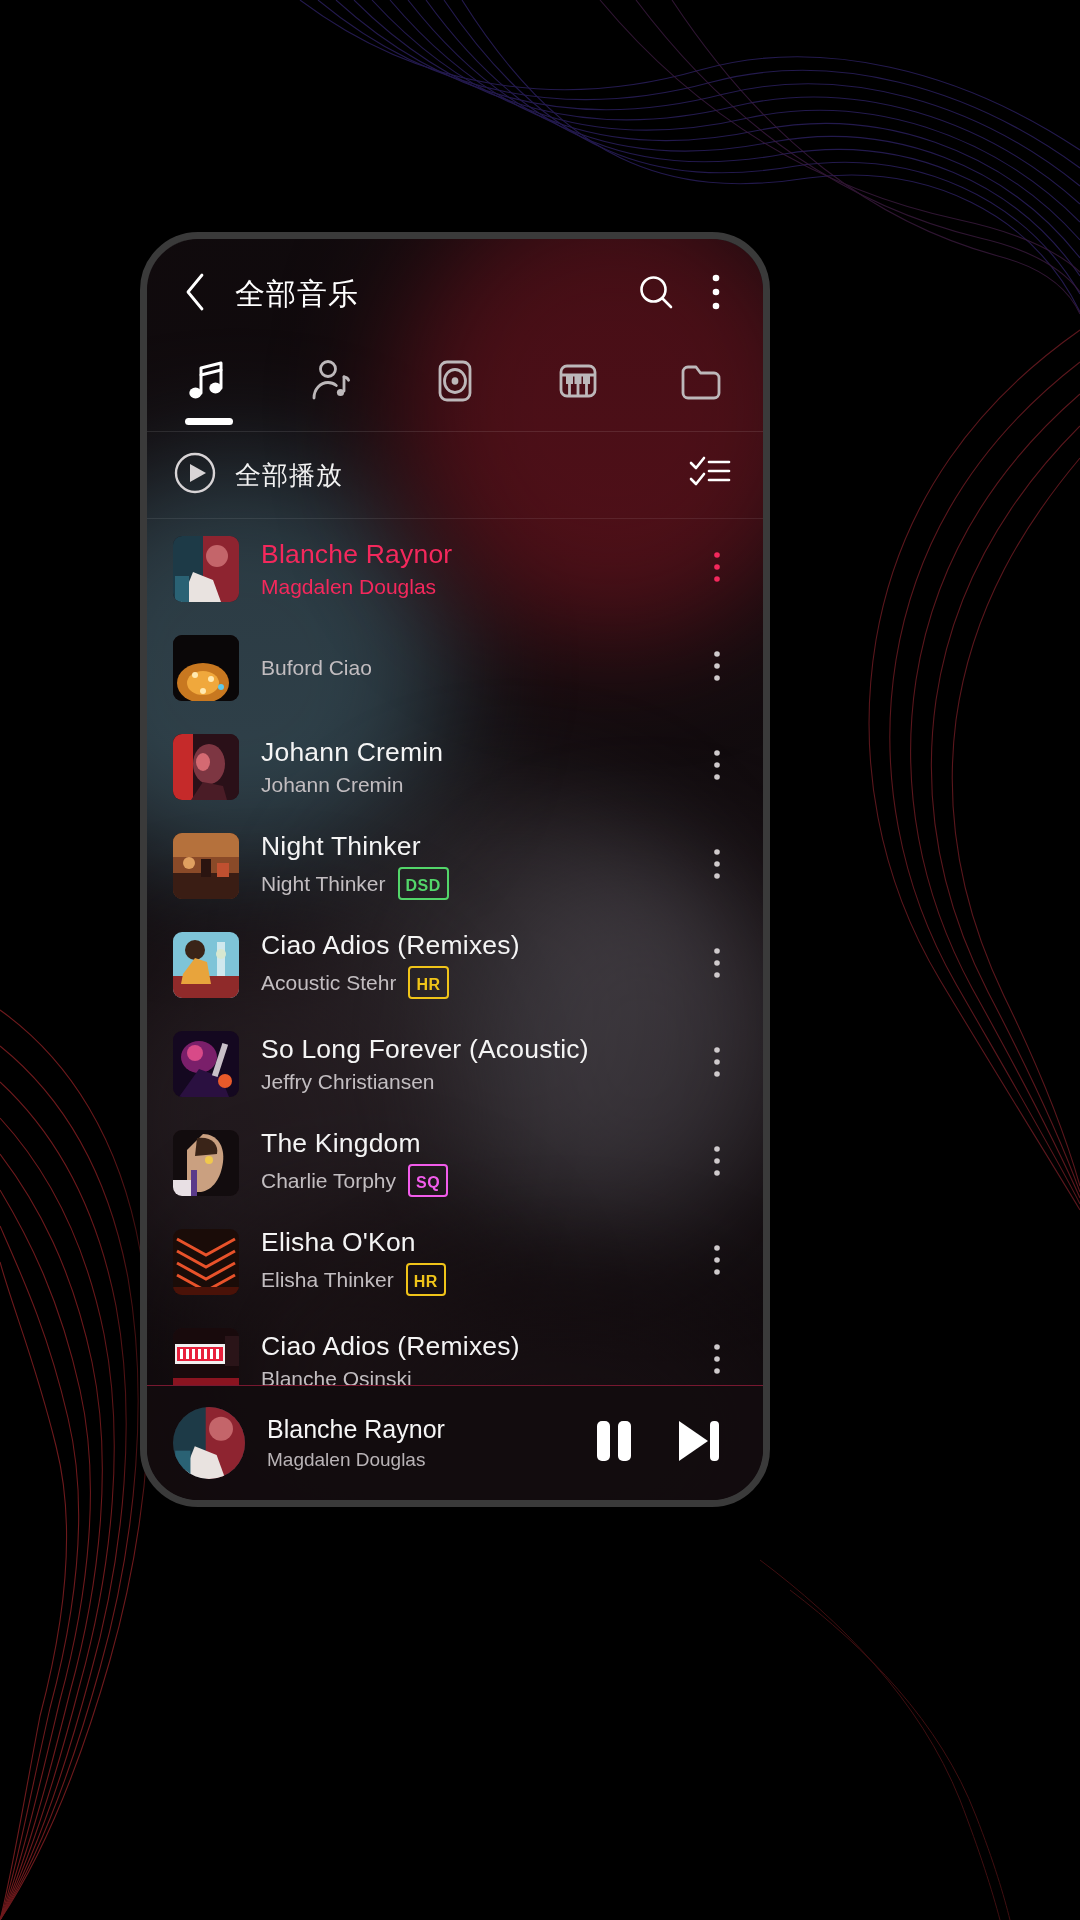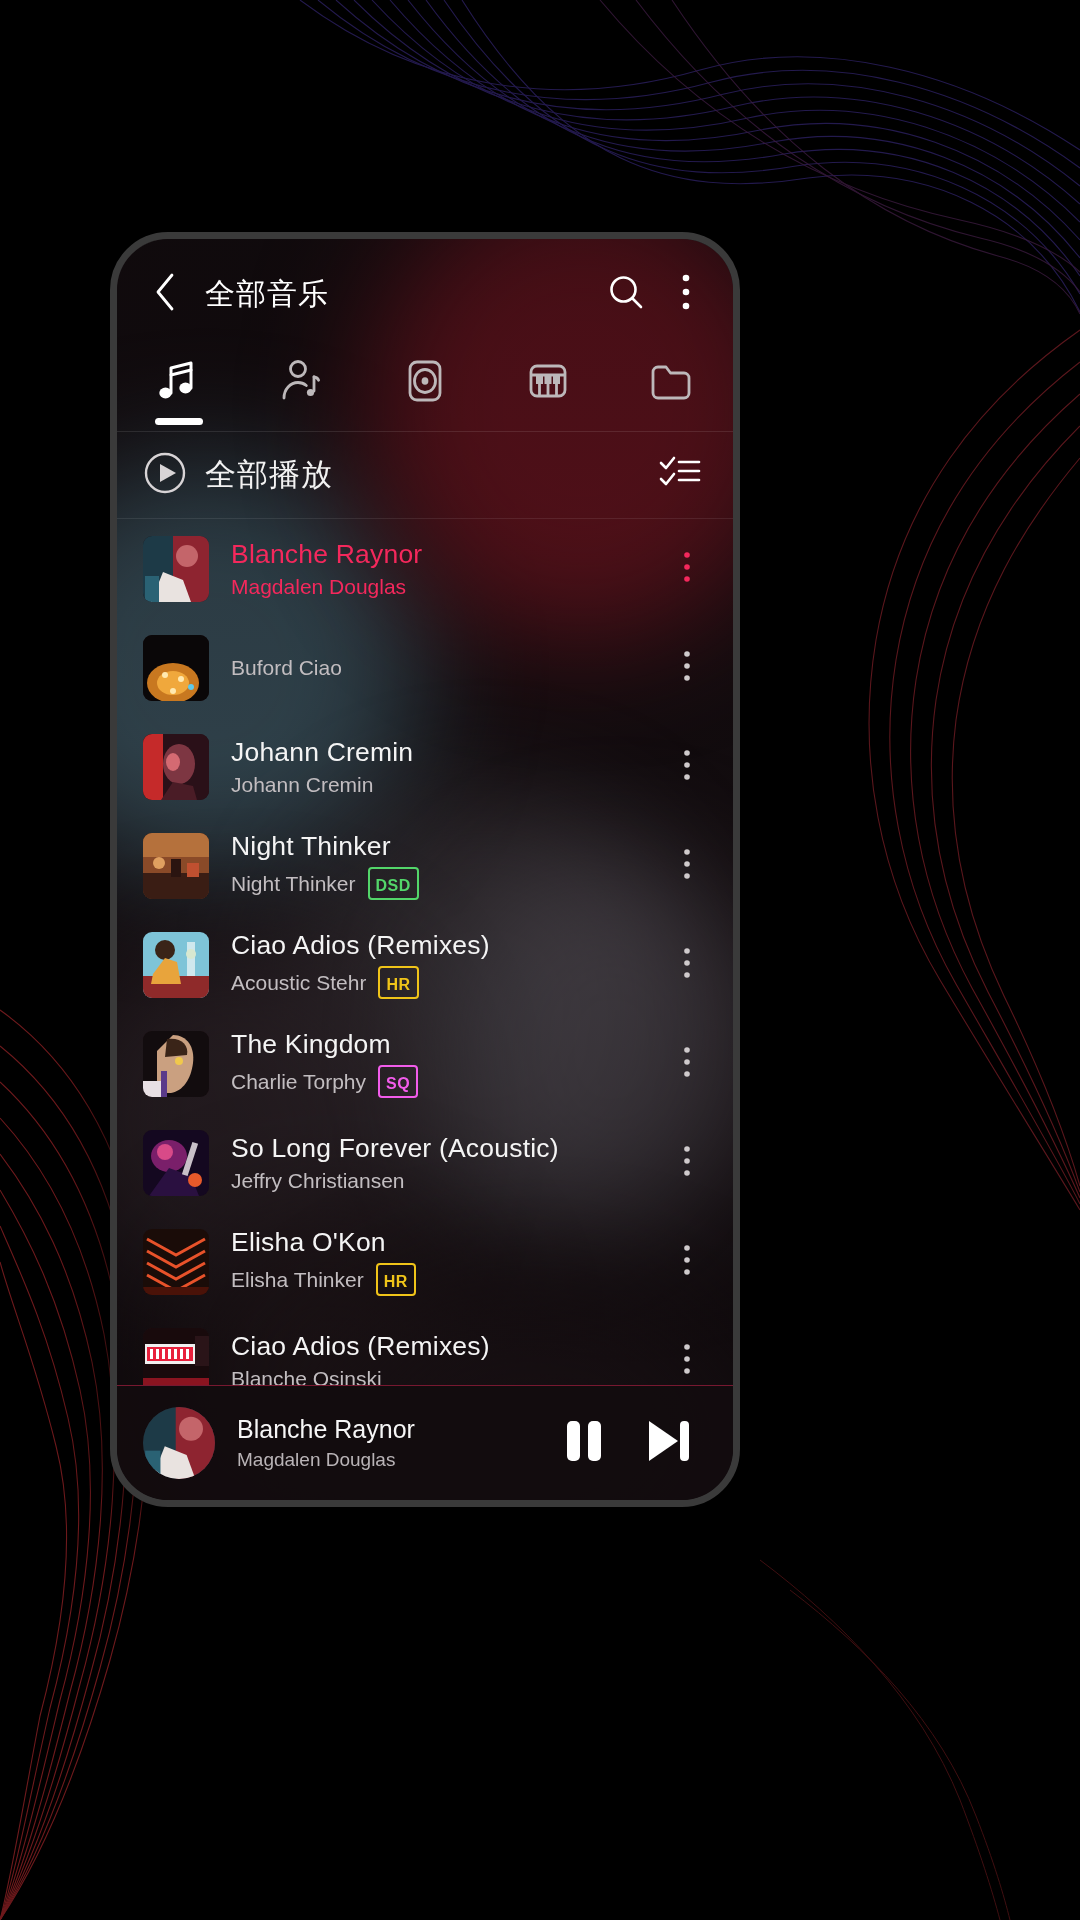--- a/index.html
+++ b/index.html
@@ -9,21 +9,21 @@
     font-family:"Liberation Sans","DejaVu Sans",sans-serif;
     position:relative;
   }
 
   
   #bg-art { position:absolute; inset:0; width:1080px; height:1920px; }
 
   
   .phone {
     position:absolute;
-    left:110px; top:232px;
+    left:140px; top:232px;
     width:630px; height:1275px;
     border-radius:58px;
     border:7px solid #3a3a3a;
     background:#140d10;
     overflow:hidden;
     box-shadow:0 0 60px rgba(0,0,0,.9), inset 0 0 1px #555;
   }
   .screen {
     position:absolute; inset:0;
     border-radius:51px;
@@ -71,21 +71,21 @@
   }
   .tabs-divider { height:1px; background:rgba(255,255,255,.10); }
 
   
   .playall {
     height:86px; flex:0 0 86px;
     display:flex; align-items:center;
     padding:0 30px 0 26px;
   }
   .playall-left { display:flex; align-items:center; gap:18px; flex:1; cursor:pointer; }
-  .playall-label { color:#f2f2f2; font-size:31px; letter-spacing:1px; }
+  .playall-label { color:#f2f2f2; font-size:26px; letter-spacing:1px; }
   .playall-right { width:46px; height:46px; display:flex; align-items:center; justify-content:center; cursor:pointer; }
   .row-divider { height:1px; background:rgba(255,255,255,.085); margin-left:0; }
 
   
   .list { flex:1; overflow:hidden; }
   .song {
     height:99px;
     display:flex; align-items:center;
     padding:0 24px 0 26px;
     gap:22px;
@@ -447,61 +447,61 @@
                   <circle cx="4" cy="16" r="2.8"></circle>
                   <circle cx="4" cy="28" r="2.8"></circle>
                 </svg>
             </span>
           </div>
         </div>
 
         <div class="song">
           <div class="thumb">
             <svg viewBox="0 0 66 66">
+                <rect width="66" height="66" fill="#140820"></rect>
+                <ellipse cx="26" cy="26" rx="18" ry="16" fill="#7a1f6a"></ellipse>
+                <circle cx="22" cy="22" r="8" fill="#d84a88"></circle>
+                <path d="M6 66 L26 38 L48 46 L56 66Z" fill="#2a1040"></path>
+                <rect x="44" y="12" width="6" height="34" transform="rotate(18 47 29)" fill="#c8c0c8"></rect>
+                <circle cx="52" cy="50" r="7" fill="#e85a2a"></circle>
+              </svg>
+          </div>
+          <div class="song-meta">
+            <div class="song-title">So Long Forever (Acoustic)</div>
+            <div class="song-sub">
+              <span class="song-artist">Jeffry Christiansen</span>
+            </div>
+          </div>
+          <div class="song-more">
+            <span>
+              <svg width="8" height="32" viewBox="0 0 8 32" fill="#cfcacc">
+                  <circle cx="4" cy="4" r="2.8"></circle>
+                  <circle cx="4" cy="16" r="2.8"></circle>
+                  <circle cx="4" cy="28" r="2.8"></circle>
+                </svg>
+            </span>
+          </div>
+        </div>
+
+        <div class="song">
+          <div class="thumb">
+            <svg viewBox="0 0 66 66">
                 <rect width="66" height="66" fill="#120c0e"></rect>
                 <path d="M30 4 C44 4 52 16 50 32 C48 48 40 60 28 62 L14 62 L14 20Z" fill="#caa080"></path>
                 <path d="M24 8 C38 6 46 14 44 24 L22 26Z" fill="#3a2418"></path>
                 <rect x="18" y="40" width="6" height="26" fill="#5a3a8a"></rect>
                 <circle cx="36" cy="30" r="4" fill="#f0c84c"></circle>
                 <rect x="0" y="50" width="18" height="16" fill="#e8e0e4"></rect>
               </svg>
           </div>
           <div class="song-meta">
             <div class="song-title">The Kingdom</div>
             <div class="song-sub">
               <span class="song-artist">Charlie Torphy</span>
               <span class="badge" style="color:#f25ceb">SQ</span>
-            </div>
-          </div>
-          <div class="song-more">
-            <span>
-              <svg width="8" height="32" viewBox="0 0 8 32" fill="#cfcacc">
-                  <circle cx="4" cy="4" r="2.8"></circle>
-                  <circle cx="4" cy="16" r="2.8"></circle>
-                  <circle cx="4" cy="28" r="2.8"></circle>
-                </svg>
-            </span>
-          </div>
-        </div>
-
-        <div class="song">
-          <div class="thumb">
-            <svg viewBox="0 0 66 66">
-                <rect width="66" height="66" fill="#140820"></rect>
-                <ellipse cx="26" cy="26" rx="18" ry="16" fill="#7a1f6a"></ellipse>
-                <circle cx="22" cy="22" r="8" fill="#d84a88"></circle>
-                <path d="M6 66 L26 38 L48 46 L56 66Z" fill="#2a1040"></path>
-                <rect x="44" y="12" width="6" height="34" transform="rotate(18 47 29)" fill="#c8c0c8"></rect>
-                <circle cx="52" cy="50" r="7" fill="#e85a2a"></circle>
-              </svg>
-          </div>
-          <div class="song-meta">
-            <div class="song-title">So Long Forever (Acoustic)</div>
-            <div class="song-sub">
-              <span class="song-artist">Jeffry Christiansen</span>
             </div>
           </div>
           <div class="song-more">
             <span>
               <svg width="8" height="32" viewBox="0 0 8 32" fill="#cfcacc">
                   <circle cx="4" cy="4" r="2.8"></circle>
                   <circle cx="4" cy="16" r="2.8"></circle>
                   <circle cx="4" cy="28" r="2.8"></circle>
                 </svg>
             </span>

